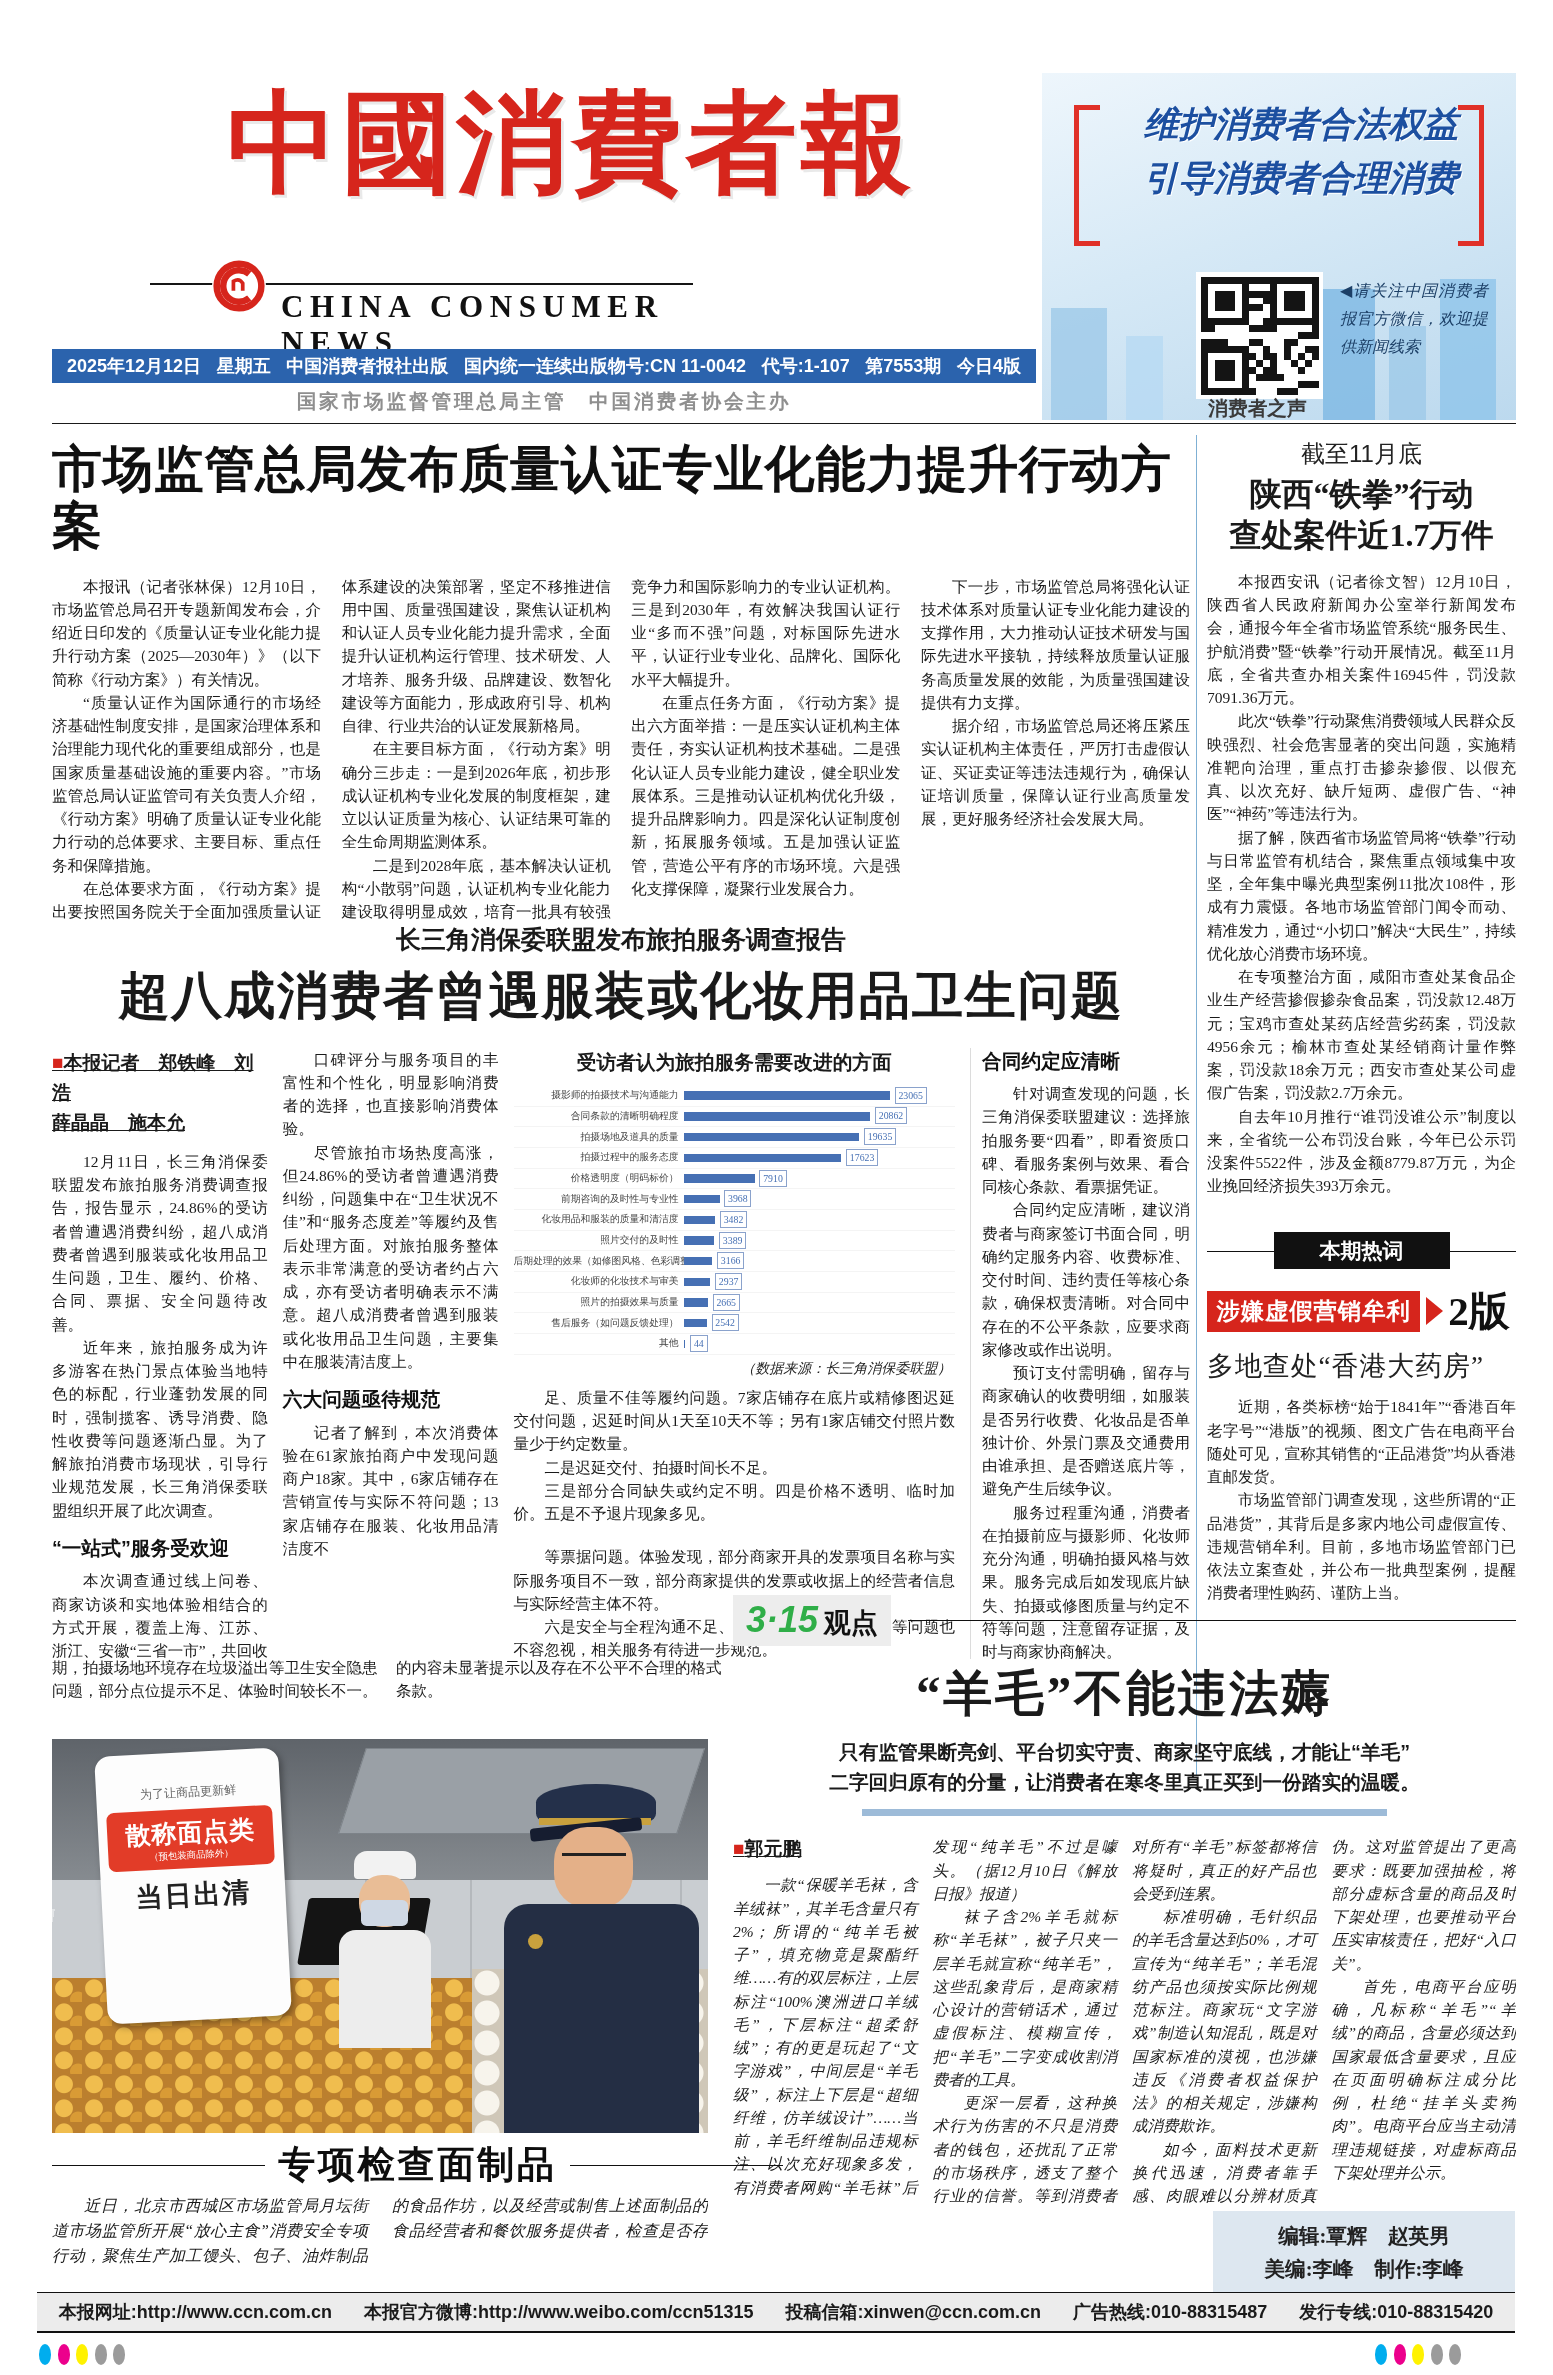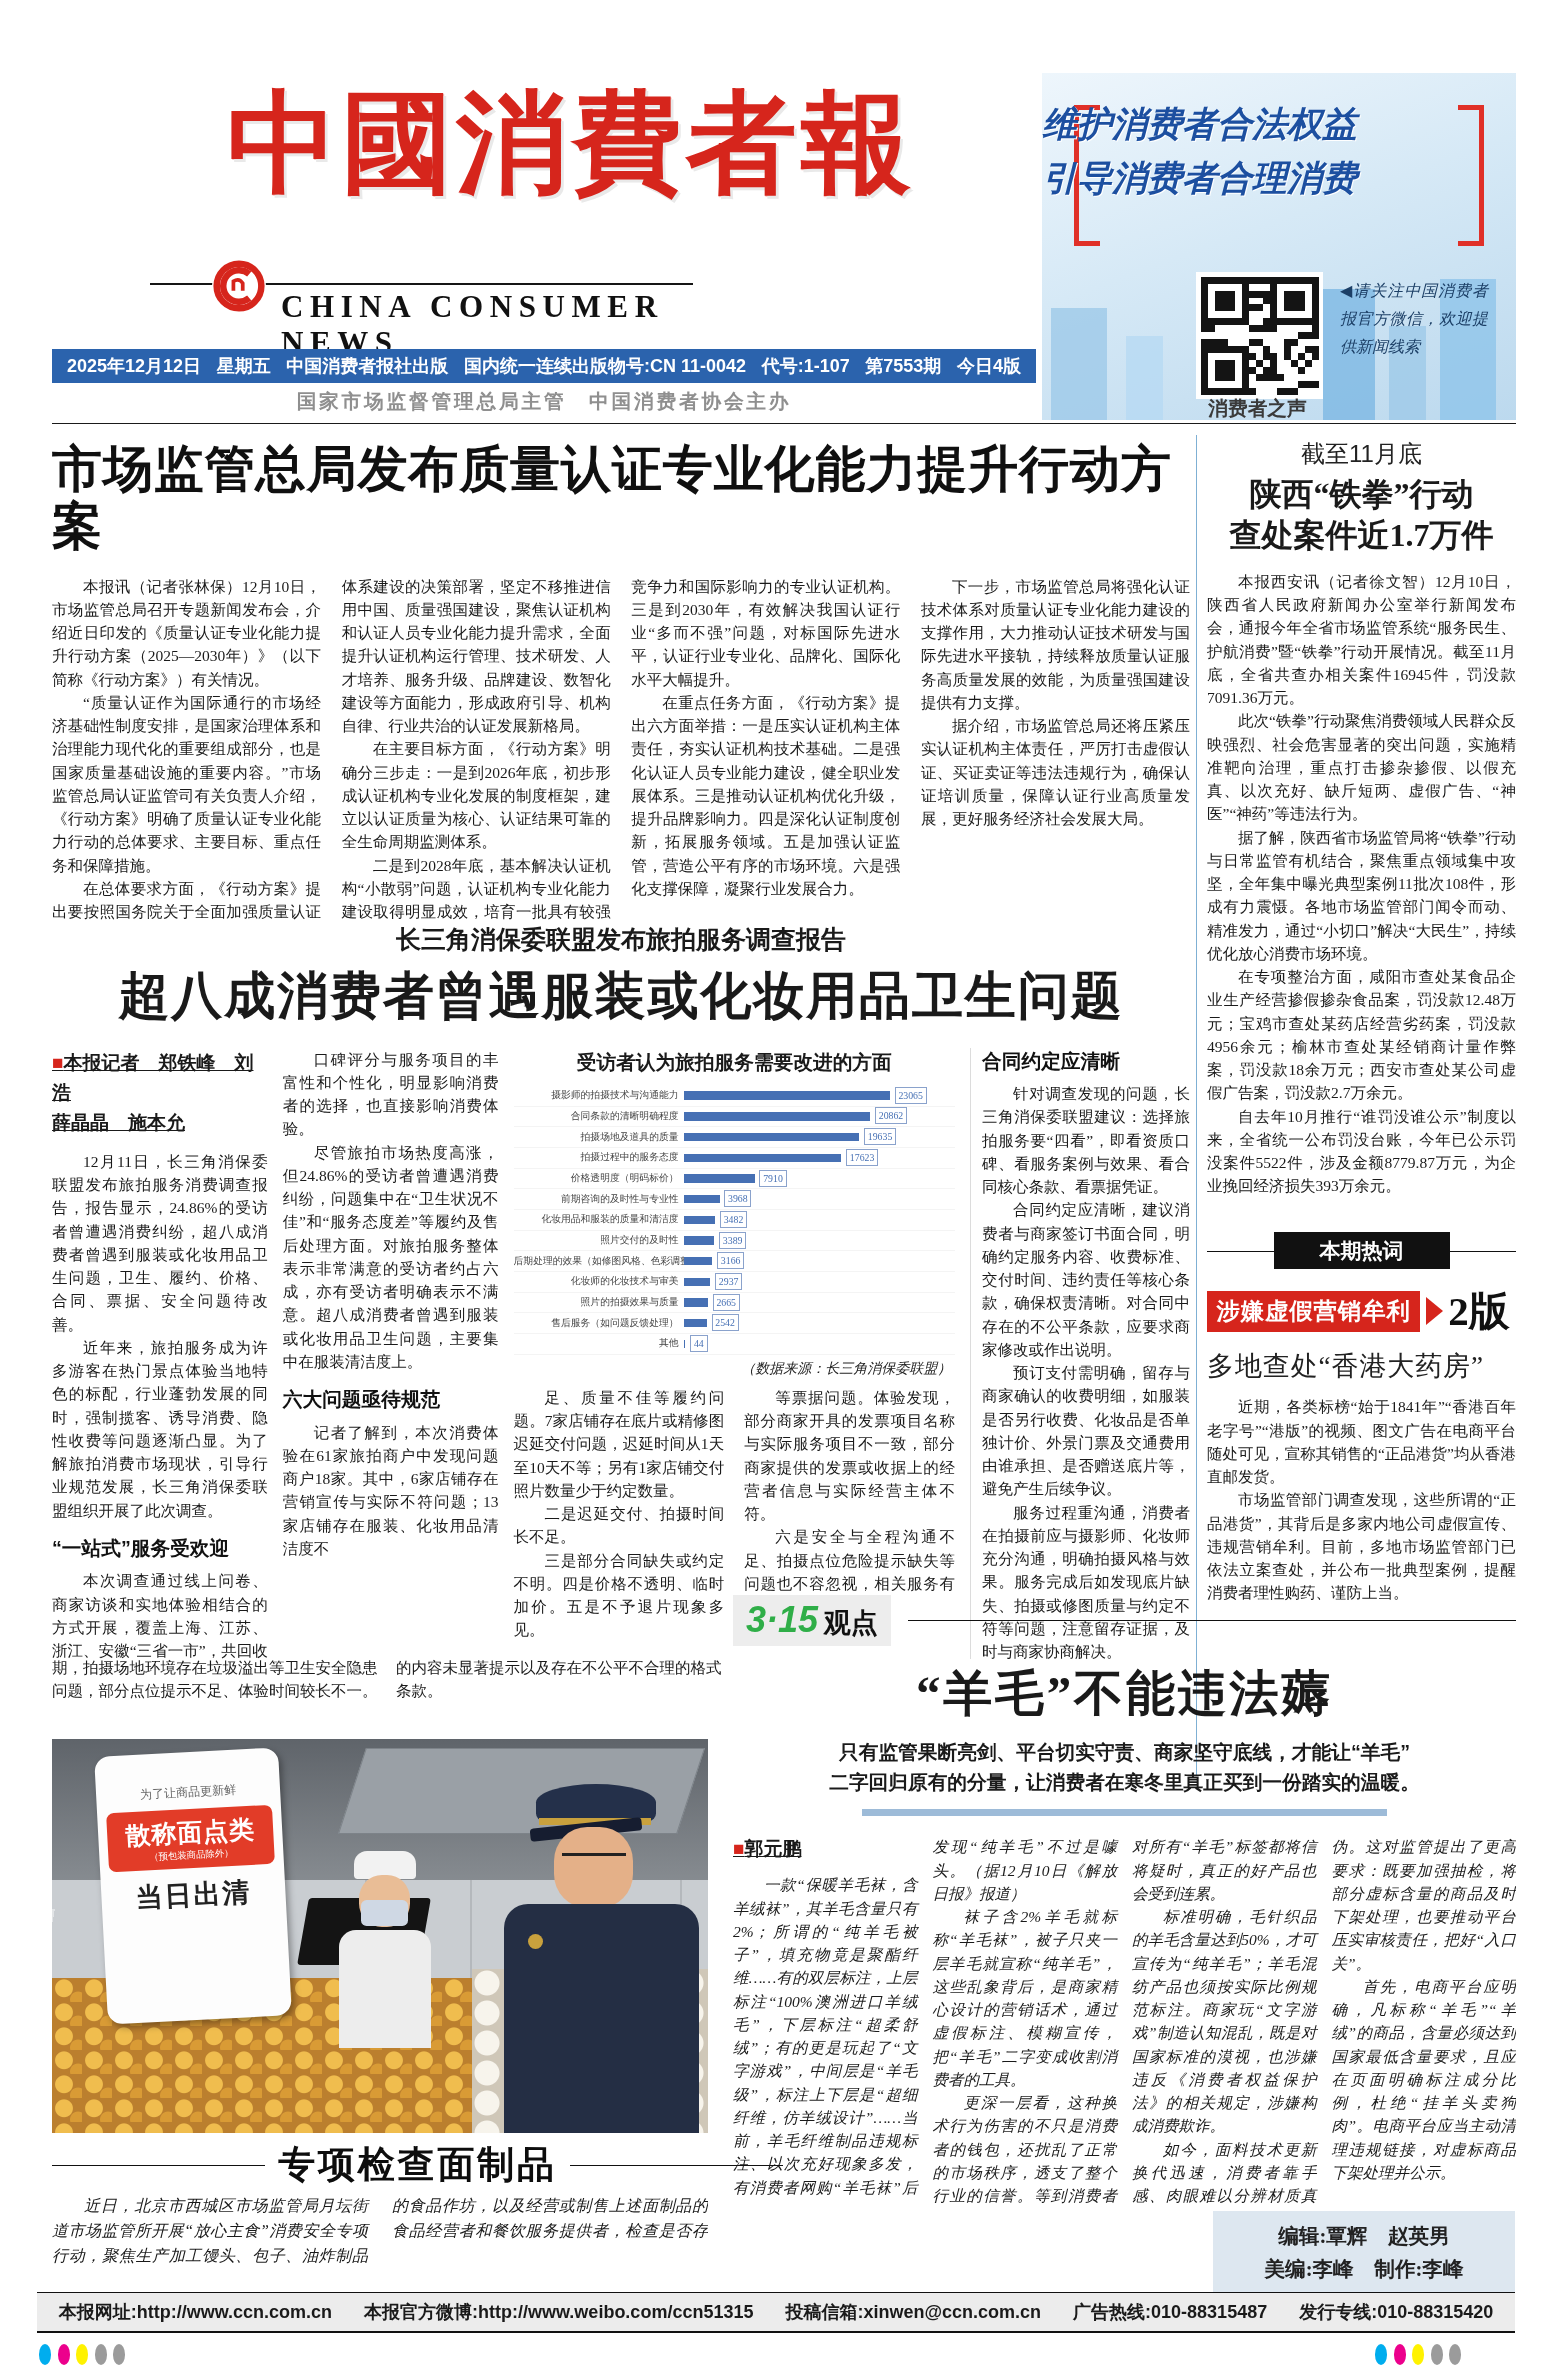--- a/index.html
+++ b/index.html
@@ -18,21 +18,21 @@
   .masthead-rule{position:absolute;top:9.4px;left:0;width:100%;border-top:2.8px solid #151515;}
   .masthead-logo{position:absolute;left:62px;top:-15px;width:54px;height:54px;background:#fff;border-radius:50%;}
   .masthead-sub-text{position:absolute;left:131px;top:15px;font-family:"Liberation Serif",serif;
     font-weight:bold;font-size:31px;letter-spacing:6.6px;color:#111;}
 
   
   .promo{left:1042px;top:73px;width:474px;height:347px;overflow:hidden;
     background:linear-gradient(160deg,#eef6fc 0%,#d6e9f6 45%,#bcd9ee 100%);}
   .skyline{position:absolute;bottom:0;left:0;width:100%;height:159px;}
   .bld{position:absolute;bottom:0;background:#9ec9e8;opacity:.8;}
-  .promo-slogans{position:absolute;left:0;top:24px;width:100%;}
+  .promo-slogans{position:absolute;left:0;top:24px;width:100%;text-align:center;padding-left:22px;}
   .promo-slogan{font-family:"Liberation Sans",sans-serif;font-style:italic;font-weight:900;
     font-size:35px;line-height:1.55;color:#1c4fa0;text-shadow:0.9px 0.9px 0 #fff;}
   .bracket{position:absolute;top:32px;width:20.6px;height:131px;border:5.6px solid #e03028;}
   .bracket-l{left:32px;border-right:none;}
   .bracket-r{right:32px;border-left:none;}
   .qr-box{position:absolute;left:154px;top:199px;width:118px;height:118px;background:#fff;padding:4.7px;}
   .qr-grid{width:100%;height:100%;display:grid;grid-template-columns:repeat(17,1fr);grid-template-rows:repeat(17,1fr);}
   .qr-cell{background:transparent;}
   .qr-cell.on{background:#141414;}
   .qr-label{position:absolute;left:131px;top:322px;width:169px;text-align:center;
@@ -89,21 +89,21 @@
   
   .chart-title{text-align:center;font-family:"Liberation Sans",sans-serif;font-weight:bold;font-size:19.7px;margin:1.9px 0 9.4px;}
   .crow{display:flex;align-items:center;height:19.7px;border-bottom:0.9px solid #f4f4f4;}
   .clabel{width:165px;font-size:9.8px;color:#444;text-align:right;padding-right:5.6px;flex:none;
     white-space:nowrap;overflow:hidden;}
   .ctrack{flex:1;position:relative;height:100%;}
   .cbar{position:absolute;left:0;top:5.6px;height:8.4px;background:#4670b4;}
   .cval{position:absolute;top:0.9px;font-size:9.8px;color:#4670b4;border:0.9px solid #8aa2cc;background:#fff;
     padding:0 2.8px;line-height:15px;white-space:nowrap;}
   .chart-source{text-align:right;font-style:italic;font-size:14px;margin:5.6px 3.7px 7.5px 0;color:#222;}
-  .chart-below{display:flex;gap:20px;}
+  .chart-below{display:flex;gap:20px;flex-direction:column;}
   .chart-below>div{flex:1;}
 
   
   .strip{left:52px;top:1656px;width:671px;display:flex;gap:17px;height:73px;overflow:hidden;}
   .strip>div{flex:1;}
 
   
   .photo{left:52px;top:1739px;width:656px;height:394px;overflow:hidden;background:#b9bdc1;}
   .ph-ceiling{position:absolute;left:0;top:0;width:100%;height:141px;
     background:linear-gradient(#5f646a,#868b90),

